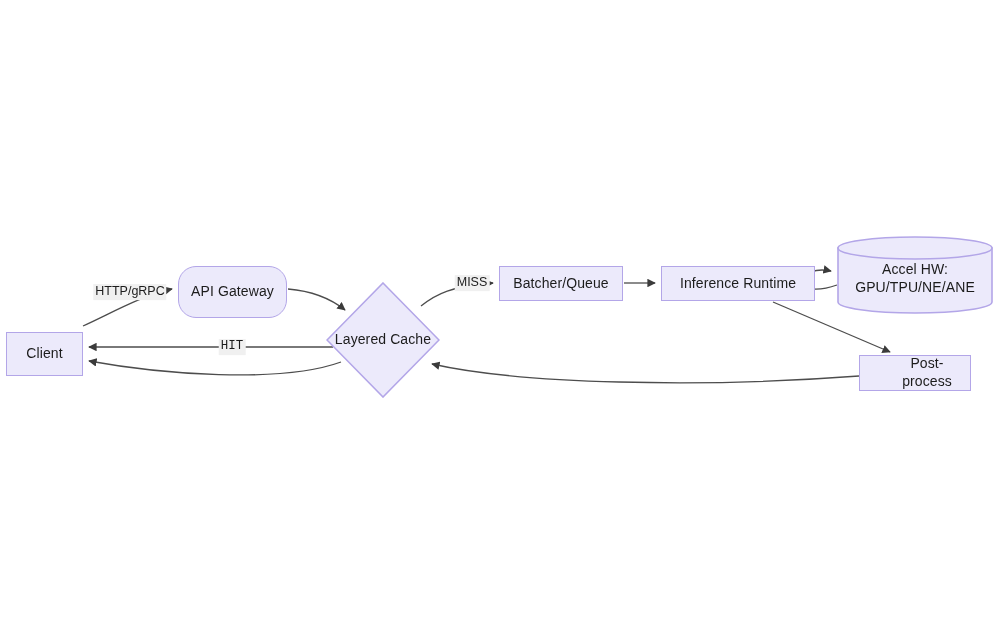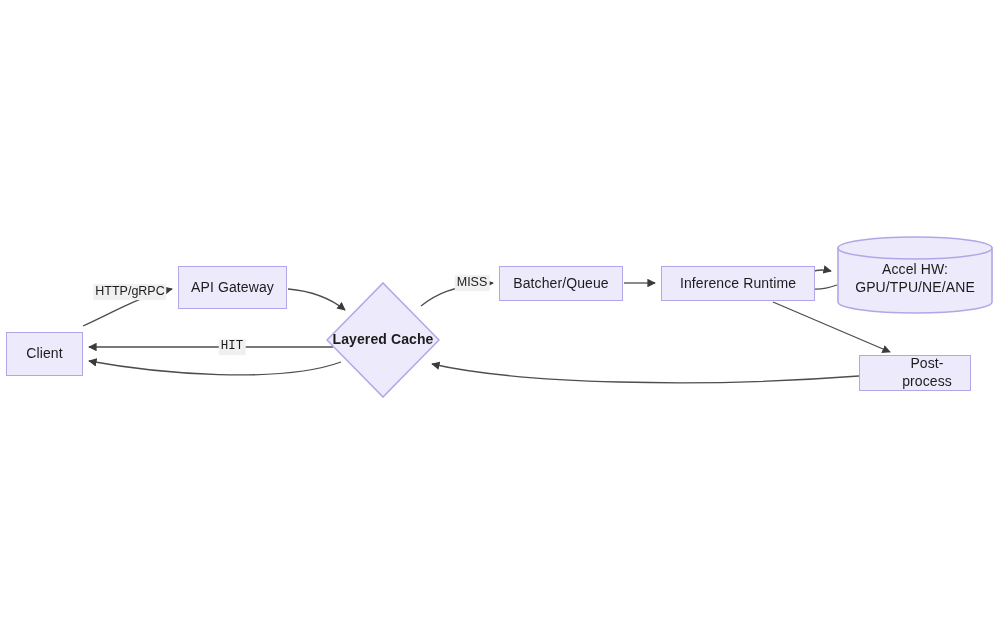--- a/index.html
+++ b/index.html
@@ -122,25 +122,25 @@
 
     <path d="M 773 302 L 890 352" fill="none" stroke="#4d4d4d" stroke-width="1.3" marker-end="url(#arrowhead)"></path>
 
     <path d="M 859 376 C 700 388, 520 384, 432 364" fill="none" stroke="#4d4d4d" stroke-width="1.3" marker-end="url(#arrowhead)"></path>
   </svg>
 
   <div class="node box" id="node-client" style="left:6px; top:324px; width:77px; height:44px;margin-top:8px;">
     <span class="node-label">Client</span>
   </div>
 
-  <div class="node box" id="node-api-gateway" style="left:178px; top:266px; width:109px; height:43px;">
+  <div class="node box" id="node-api-gateway" style="left:178px; top:266px; width:109px; height:52px;border-radius:18px;">
     <span class="node-label">API Gateway</span>
   </div>
 
-  <div class="node diamond" id="node-layered-cache" style="left:326px; top:282px; width:114px; height:116px;font-weight:bold;">
+  <div class="node diamond" id="node-layered-cache" style="left:326px; top:282px; width:114px; height:116px;">
     <svg class="diamond-shape" viewBox="0 0 114 116" preserveAspectRatio="none">
       <polygon points="57,1 113,58 57,115 1,58" fill="#ECEAFB" stroke="#B3A6E8" stroke-width="1.6"></polygon>
     </svg>
     <span class="node-label">Layered Cache</span>
   </div>
 
   <div class="node box" id="node-batcher-queue" style="left:499px; top:266px; width:124px; height:35px;">
     <span class="node-label">Batcher/Queue</span>
   </div>
 

